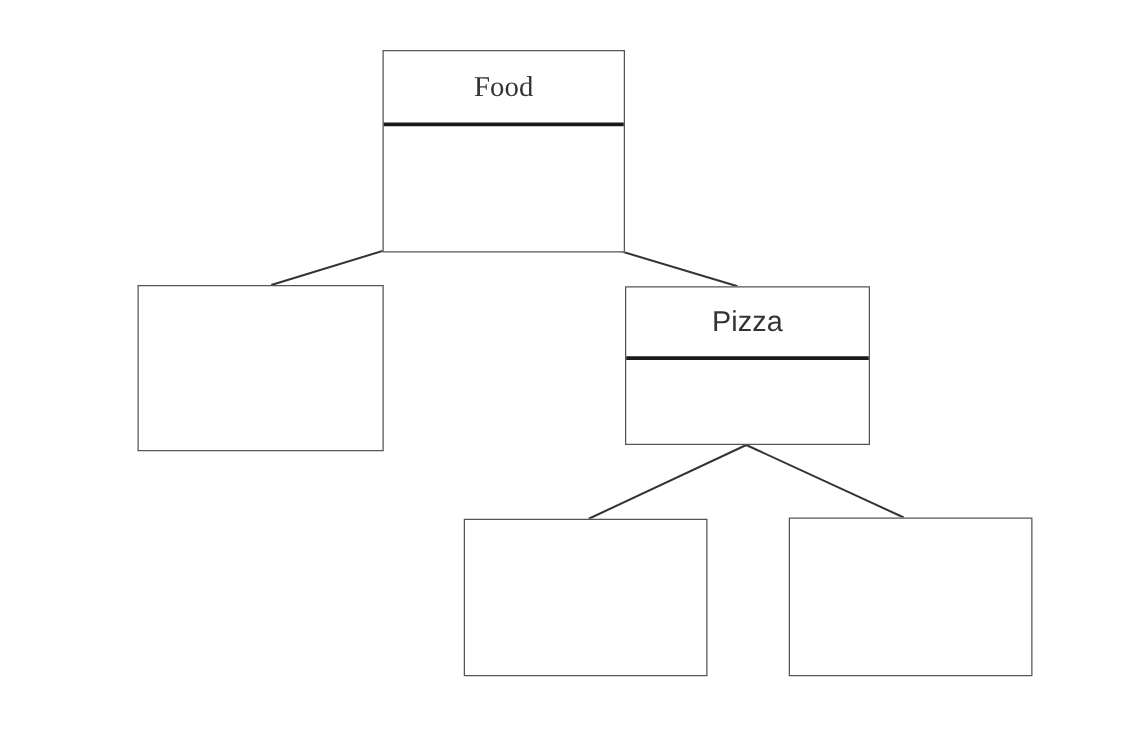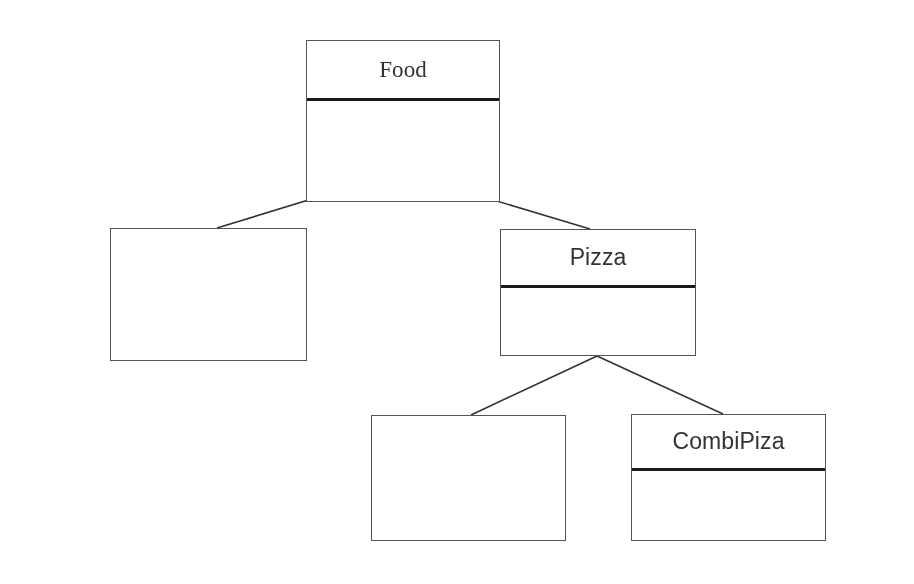--- a/index.html
+++ b/index.html
@@ -72,17 +72,16 @@
         <div class="node-body"></div>
       </div>
       <div class="node" style="left: 500px; top: 229px; width: 196px; height: 127px; border-color: rgb(85, 85, 85);">
         <div class="node-header" style="height: 58px; border-bottom-color: rgb(26, 26, 26); color: rgb(51, 51, 51);">Pizza</div>
         <div class="node-body"></div>
       </div>
       <div class="node" style="left: 371px; top: 415px; width: 195px; height: 126px; border-color: rgb(85, 85, 85);">
         <div class="node-body"></div>
       </div>
       <div class="node" style="left: 631px; top: 414px; width: 195px; height: 127px; border-color: rgb(85, 85, 85);">
-        <div class="node-header" style="height: 56px; border-bottom-color: rgb(26, 26, 26); color: rgb(51, 51, 51);">CombiPiza</div>
         <div class="node-body"></div>
       </div>
     </div>
 </div>
 
 </body></html>

